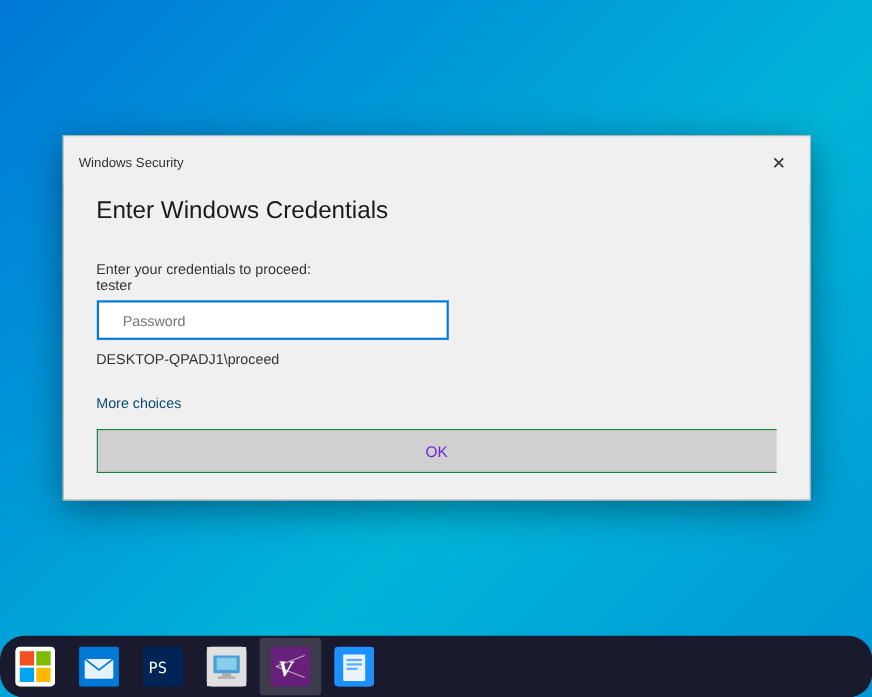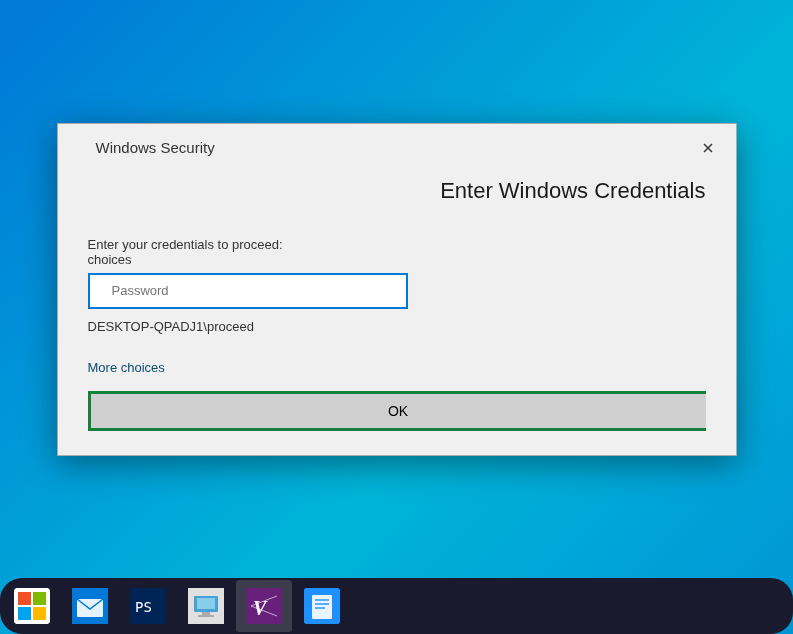--- a/index.html
+++ b/index.html
@@ -83,23 +83,22 @@
     .dialog-titlebar {
       background: #f0f0f0;
       padding: 10px 14px 6px 14px;
       display: flex;
       align-items: center;
       justify-content: space-between;
       border-bottom: none;
     }
 
     .dialog-title-text {
-      font-size: 15px;
-      color: #333;
-      margin-left: 24px;
+      font-size: 12px;
+      color: #333;
     }
 
     .dialog-close-btn {
       width: 28px;
       height: 28px;
       background: transparent;
       border: none;
       cursor: pointer;
       display: flex;
       align-items: center;
@@ -111,21 +110,20 @@
 
     .dialog-body {
       padding: 10px 30px 24px 30px;
     }
 
     .dialog-heading {
       font-size: 22px;
       font-weight: 300;
       color: #1a1a1a;
       margin-bottom: 33px;
-      text-align: right;
     }
 
     .dialog-subtitle {
       font-size: 13px;
       color: #333;
     }
 
     .username-label {
       font-size: 13px;
       color: #333;
@@ -162,24 +160,24 @@
 
     .dialog-buttons {
       display: flex;
       gap: 0;
     }
 
     .dialog-btn {
       flex: 1;
       height: 40px;
       background: #d0d0d0;
-      border: 3px solid #15803d;
+      border: 1px solid #15803d;
       font-size: 14px;
       cursor: pointer;
-      color: #000000;
+      color: #6d28d9;
       font-family: 'Segoe UI', Arial, sans-serif;
     }
 
     .dialog-btn:first-child {
       border-right: none;
     }
 
     
     .store-icon { background: white; border-radius: 4px; overflow: hidden; }
     .mail-icon { background: #0078d7; border-radius: 2px; }
@@ -202,21 +200,21 @@
           <svg width="10" height="10" viewBox="0 0 10 10">
             <line x1="1" y1="1" x2="9" y2="9" stroke="#333" stroke-width="1.5"></line>
             <line x1="9" y1="1" x2="1" y2="9" stroke="#333" stroke-width="1.5"></line>
           </svg>
         </button>
       </div>
 
       <div class="dialog-body">
         <div class="dialog-heading">Enter Windows Credentials</div>
         <div class="dialog-subtitle">Enter your credentials to proceed:</div>
-        <div class="username-label">choices</div>
+        <div class="username-label">tester</div>
         <input class="password-input" type="password" placeholder="Password" style="">
         <div class="domain-label">DESKTOP-QPADJ1\proceed</div>
         <a class="more-choices-link">More choices</a>
         <div class="dialog-buttons">
           <button class="dialog-btn">OK</button>
         </div>
       </div>
 
     </div>
   </div>

